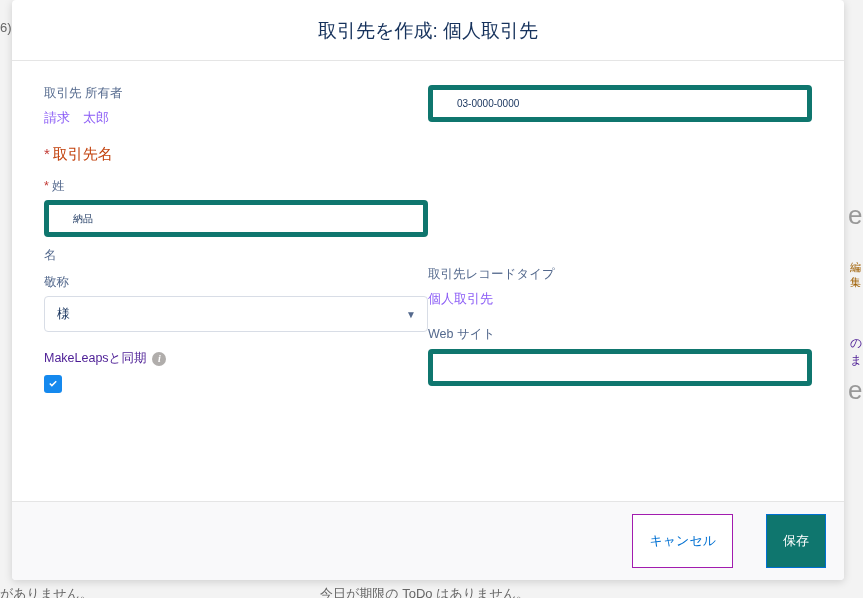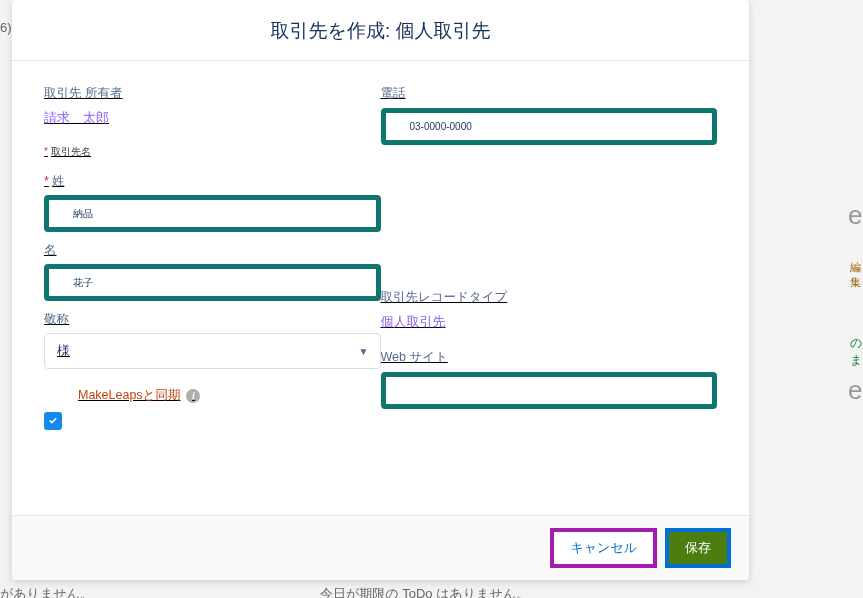--- a/index.html
+++ b/index.html
@@ -12,31 +12,31 @@
       position: relative;
     }
     .background-text {
       position: absolute;
       color: #666;
       font-size: 13px;
     }
     .bg1 { left: 0; top: 585px; }
     .bg2 { left: 320px; top: 585px; }
     .bg3 { left: 850px; top: 260px; font-size: 11px; color: #a16207; }
-    .bg4 { left: 850px; top: 335px; font-size: 12px; color: #15803d; }
+    .bg4 { left: 850px; top: 335px; font-size: 12px; color: #4c1d95; }
     .bg-letter { position: absolute; color: #999; font-size: 26px; font-weight: 300; }
     .bge1 { left: 848px; top: 200px; }
     .bge2 { left: 848px; top: 375px; }
     .bgpct { position: absolute; left: 0; top: 20px; color: #666; font-size: 13px; }
 
     .modal {
       position: absolute;
       left: 12px;
       top: 0;
-      width: 737px;
+      width: 832px;
       height: 580px;
       background: #fff;
       border-radius: 4px;
       box-shadow: 0 2px 8px rgba(0,0,0,0.15);
       display: flex;
       flex-direction: column;
     }
     .modal-header {
       padding: 18px 0 16px;
       text-align: center;
@@ -52,43 +52,42 @@
       overflow-y: auto;
       padding: 24px 32px 10px;
       position: relative;
     }
     .modal-body::-webkit-scrollbar { width: 10px; }
     .modal-body::-webkit-scrollbar-track { background: transparent; }
     .modal-body::-webkit-scrollbar-thumb { background: #c0c0c0; border-radius: 5px; }
 
     .form-columns {
       display: flex;
-      text-decoration: underline;
     }
     .col { flex: 1; }
 
     .field-group { margin-bottom: 18px; }
     .field-label {
       font-size: 12.5px;
       color: #54698d;
       margin-bottom: 6px;
       display: block;
     }
     .field-value-static {
       font-size: 13px;
       color: #8b5cf6;
     }
     .required::before {
       content: "*";
       color: #c23934;
       margin-right: 3px;
     }
     .section-label {
-      font-size: 10px;
-      color: #404040;
+      font-size: 15px;
+      color: #c2410c;
       margin-bottom: 14px;
       display: block;
     }
     .sub-label {
       font-size: 12.5px;
       color: #54698d;
       margin-bottom: 5px;
       margin-top: 10px;
       display: block;
     }
@@ -128,22 +127,21 @@
     }
 
     .checkbox-row {
       display: flex;
       align-items: center;
       gap: 6px;
       margin-bottom: 8px;
     }
     .checkbox-label {
       font-size: 12.5px;
-      color: #c2410c;
-      margin-left: 34px;
+      color: #4c1d95;
     }
     .info-icon {
       width: 14px;
       height: 14px;
       border-radius: 50%;
       background: #b0adab;
       color: #fff;
       font-size: 10px;
       display: inline-flex;
       align-items: center;
@@ -167,32 +165,33 @@
     .modal-footer {
       border-top: 1px solid #e5e5e5;
       padding: 12px 18px;
       display: flex;
       justify-content: flex-end;
       gap: 8px;
       background: #f9f9fa;
       border-radius: 0 0 4px 4px;
     }
     .btn {
-      padding: 7px 16px;
+      padding: 17px 16px;
       font-size: 13px;
       border-radius: 0;
       cursor: pointer;
-      border: 4px solid #a21caf;
+      border: 1px solid #a21caf;
       background: #fff;
       color: #0070d2;
     }
     .btn-primary {
-      background: #4d7c0f;
+      background: #0f766e;
       border-color: #0070d2;
       color: #fff;
+      margin-left: 25px;
     }
   </style>
 </head>
 <body>
 
 <span class="bgpct">6)</span>
 <span class="background-text bg1">がありません。</span>
 <span class="background-text bg2">今日が期限の ToDo はありません。</span>
 <span class="background-text bg3">編集</span>
 <span class="background-text bg4">のま</span>
@@ -213,21 +212,20 @@
           <span class="field-value-static">請求　太郎</span>
         </div>
 
         <div class="field-group">
           <span class="section-label required">取引先名</span>
 
           <span class="sub-label required">姓</span>
           <input type="text" class="text-input" value="納品" style="">
 
           <span class="sub-label">名</span>
-          <input type="text" class="text-input" value="花子" style="">
 
           <span class="sub-label">敬称</span>
           <div class="select-wrap">
             <div class="select-input">様</div>
             <span class="select-caret">▼</span>
           </div>
         </div>
 
         <div class="field-group">
           <div class="checkbox-row">
@@ -239,21 +237,20 @@
                 <path fill="#fff" d="M6.5 11.5L3 8l1.4-1.4 2.1 2.1 5.1-5.1L13 5z"></path>
               </svg>
           </div>
         </div>
 
       </div>
 
       <div class="col">
 
         <div class="field-group">
-          <span class="field-label">電話</span>
           <input type="text" class="text-input" value="03-0000-0000" style="">
         </div>
 
 
         <div style="height:126px"></div>
 
         <div class="field-group">
           <span class="field-label">取引先レコードタイプ</span>
           <span class="field-value-static">個人取引先</span>
         </div>

